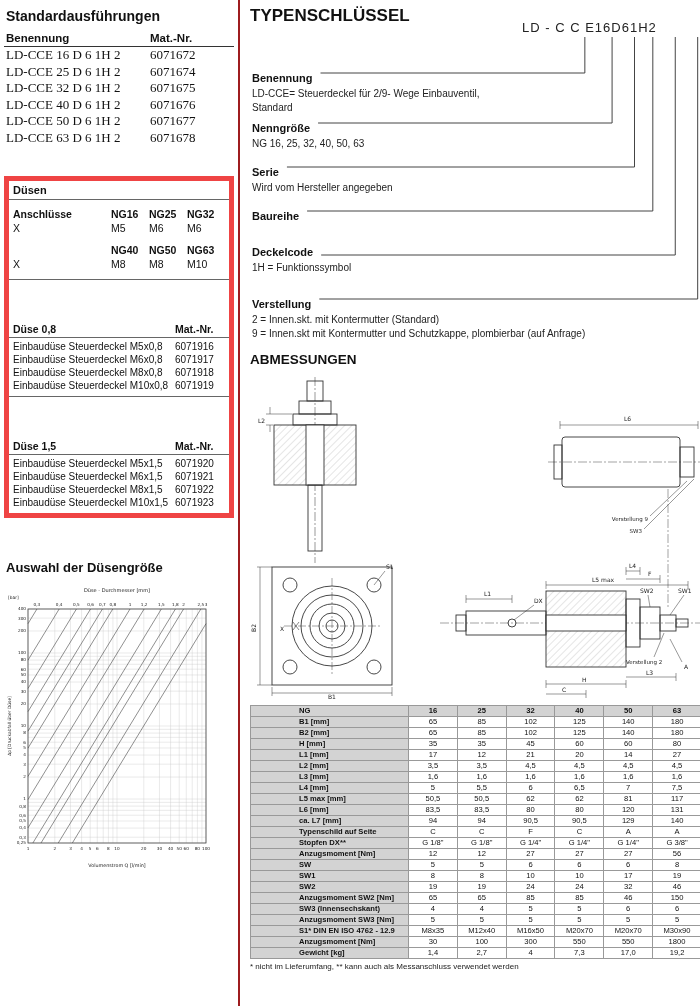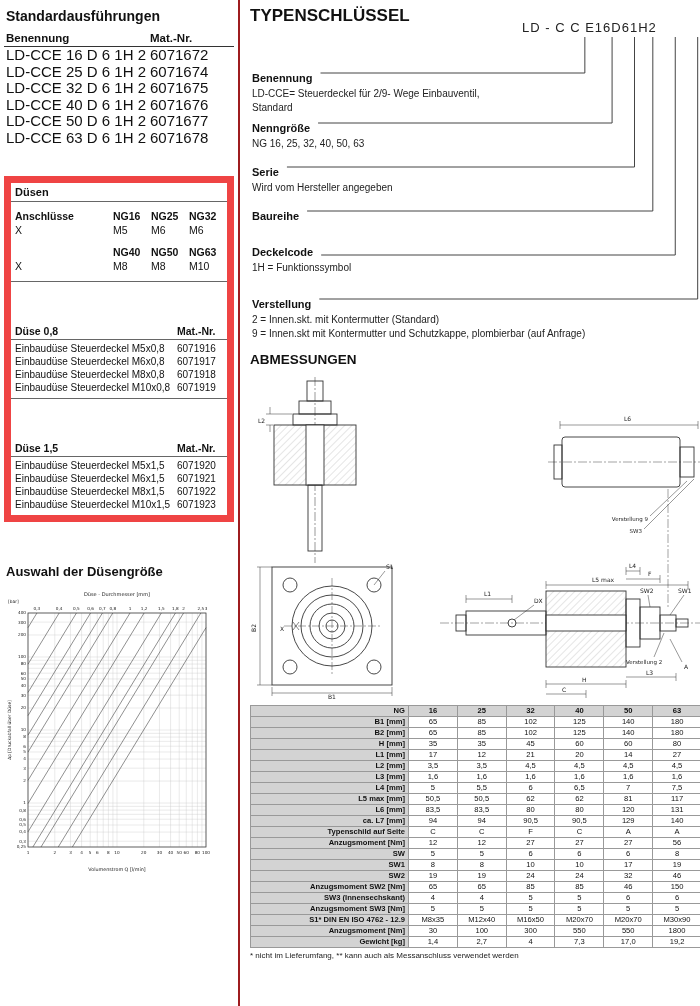--- a/index.html
+++ b/index.html
@@ -5,23 +5,23 @@
   * { margin:0; padding:0; box-sizing:border-box; }
   html,body { width:700px; height:1006px; }
   body { font-family:"Liberation Sans", sans-serif; color:#111; background:#fff; }
   .page { position:relative; width:700px; height:1006px; background:#fff; display:flex; overflow:hidden; }
 
   
   .col-left { width:238px; flex:none; padding:6px 4px 0 4px; }
   .std-title { font-size:14px; font-weight:bold; margin:2px 0 8px 2px; }
   .std-head { display:grid; grid-template-columns:144px 1fr; font-size:11.5px; font-weight:bold;
               border-bottom:1px solid #333; padding:0 0 2px 2px; }
-  .std-row { display:grid; grid-template-columns:144px 1fr; font-size:15px; line-height:16.5px; padding-left:2px; }
-
-  .duesen-box { border:7px solid #ef4444; margin-top:30px; }
+  .std-row { display:grid; grid-template-columns:144px 1fr; font-size:13px; line-height:16.5px; padding-left:2px;font-family:Liberation Serif, serif; }
+
+  .duesen-box { border:5px solid #ef4444; margin-top:30px; }
   .duesen-title { font-size:11px; font-weight:bold; padding:3px 4px; border-bottom:1px solid #666; }
   .ansch { padding:7px 4px 8px 4px; }
   .ansch-row { display:grid; grid-template-columns:98px 38px 38px 38px; font-size:10.5px; line-height:14px; }
   .ansch-row .b { font-weight:bold; }
   .ansch-gap { height:8px; }
   .duese-block { border-top:1px solid #666; }
   .duese-head { display:grid; grid-template-columns:162px 1fr; font-size:10.5px; font-weight:bold;
                 padding:3px 4px 2px 4px; border-bottom:1px solid #666;margin-top:40px; }
   .duese-rows { padding:2px 4px 4px 4px; }
   .duese-row { display:grid; grid-template-columns:162px 1fr; font-size:10px; line-height:13px; }
@@ -42,21 +42,21 @@
   .typ-wrap { position:relative; margin-top:28px; height:286px; z-index:2; }
   .typ-sec { position:absolute; left:2px; right:0; }
   .typ-head { font-size:11px; font-weight:bold; display:inline-block; background:#fff; padding-right:2px; }
   .typ-line { font-size:10px; line-height:13px; margin-top:1px; color:#222; }
   .abm-title { font-size:13.5px; font-weight:bold; margin-top:12px; }
   #drawings { display:block; margin-top:4px; }
 
   #dim-table { border-collapse:collapse; width:452px; margin-top:4px; table-layout:fixed; }
   #dim-table th, #dim-table td { border:1px solid #999; font-size:7.6px; line-height:10px;
        padding:0 3px; height:11px; text-align:center; font-weight:normal; white-space:nowrap; overflow:hidden; }
-  #dim-table th.lbl { text-align:right; background:#d3d3d3; font-weight:bold; width:158px;padding-left:48px; }
+  #dim-table th.lbl { text-align:left; background:#d3d3d3; font-weight:bold; width:158px;padding-left:48px; }
   #dim-table thead th { background:#d3d3d3; font-weight:bold; }
   .footnote { font-size:8px; margin-top:3px; color:#222; }
 </style>
 </head>
 <body>
 
 <div class="page">
 
   <div class="col-left">
     <div class="std-title">Standardausführungen</div>
@@ -555,20 +555,29 @@
           <tr>
             <th class="lbl">Typenschild auf Seite</th>
             <td>C</td>
             <td>C</td>
             <td>F</td>
             <td>C</td>
             <td>A</td>
             <td>A</td>
           </tr>
           <tr>
+            <th class="lbl">Stopfen DX**</th>
+            <td>G 1/8"</td>
+            <td>G 1/8"</td>
+            <td>G 1/4"</td>
+            <td>G 1/4"</td>
+            <td>G 1/4"</td>
+            <td>G 3/8"</td>
+          </tr>
+          <tr>
             <th class="lbl">Anzugsmoment [Nm]</th>
             <td>12</td>
             <td>12</td>
             <td>27</td>
             <td>27</td>
             <td>27</td>
             <td>56</td>
           </tr>
           <tr>
             <th class="lbl">SW</th>

